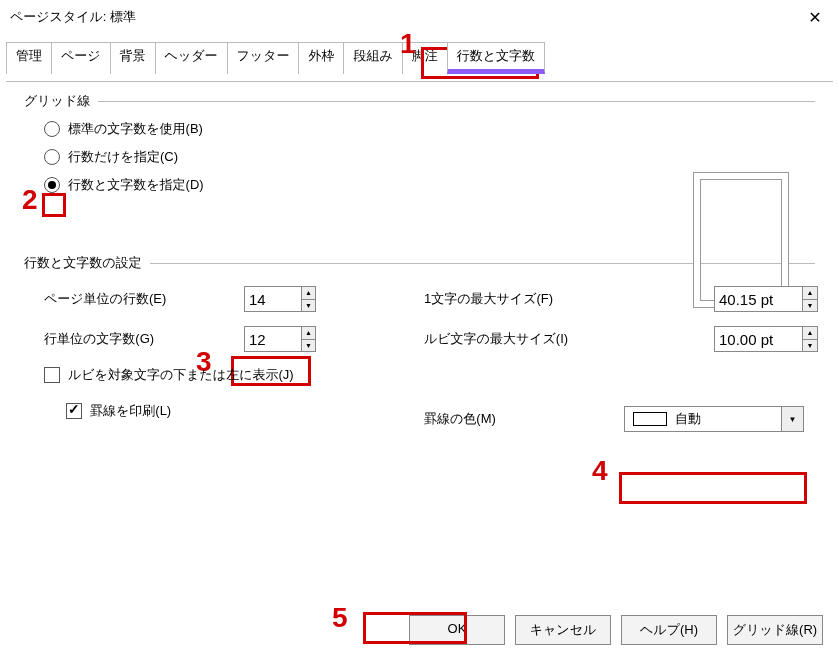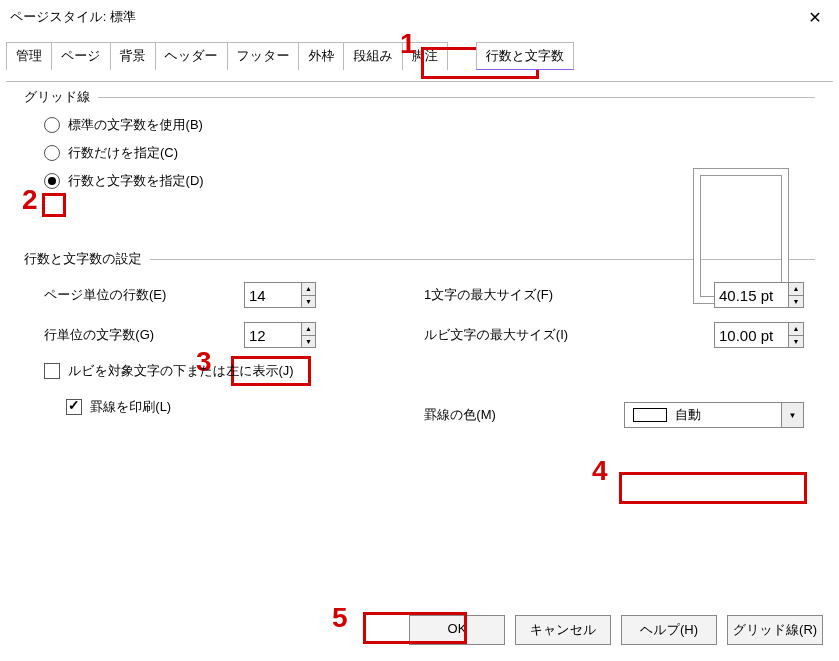--- a/index.html
+++ b/index.html
@@ -38,23 +38,22 @@
   .tab {
     border: 1px solid #bbb;
     border-bottom: none;
     padding: 4px 9px;
     background: #fff;
     font-size: 13px;
     margin-right: -1px;
     position: relative;
   }
   .tab.active {
-    border-bottom: 1px solid #8b5cf6;
+    border-bottom: 5px solid #8b5cf6;
     z-index: 3;
-    margin-left: 29px;
   }
   .tabline {
     position: absolute;
     left: 6px; right: 6px;
     height: 1px;
     background: #bbb;
     top: 81px;
     z-index: 1;
   }
   .content {
@@ -133,21 +132,21 @@
     width: 200px;
   }
   .spinbox {
     display: flex;
     align-items: stretch;
     border: 1px solid #888;
     width: 72px;
     height: 26px;
     background: #fff;
   }
-  .spinbox.wide { width: 90px; }
+  .spinbox.wide { width: 104px; }
   .spinbox input {
     border: none;
     width: 100%;
     padding: 0 4px;
     font-size: 15px;
     outline: none;
   }
   .spinbox .arrows {
     width: 18px;
     border-left: 1px solid #888;

